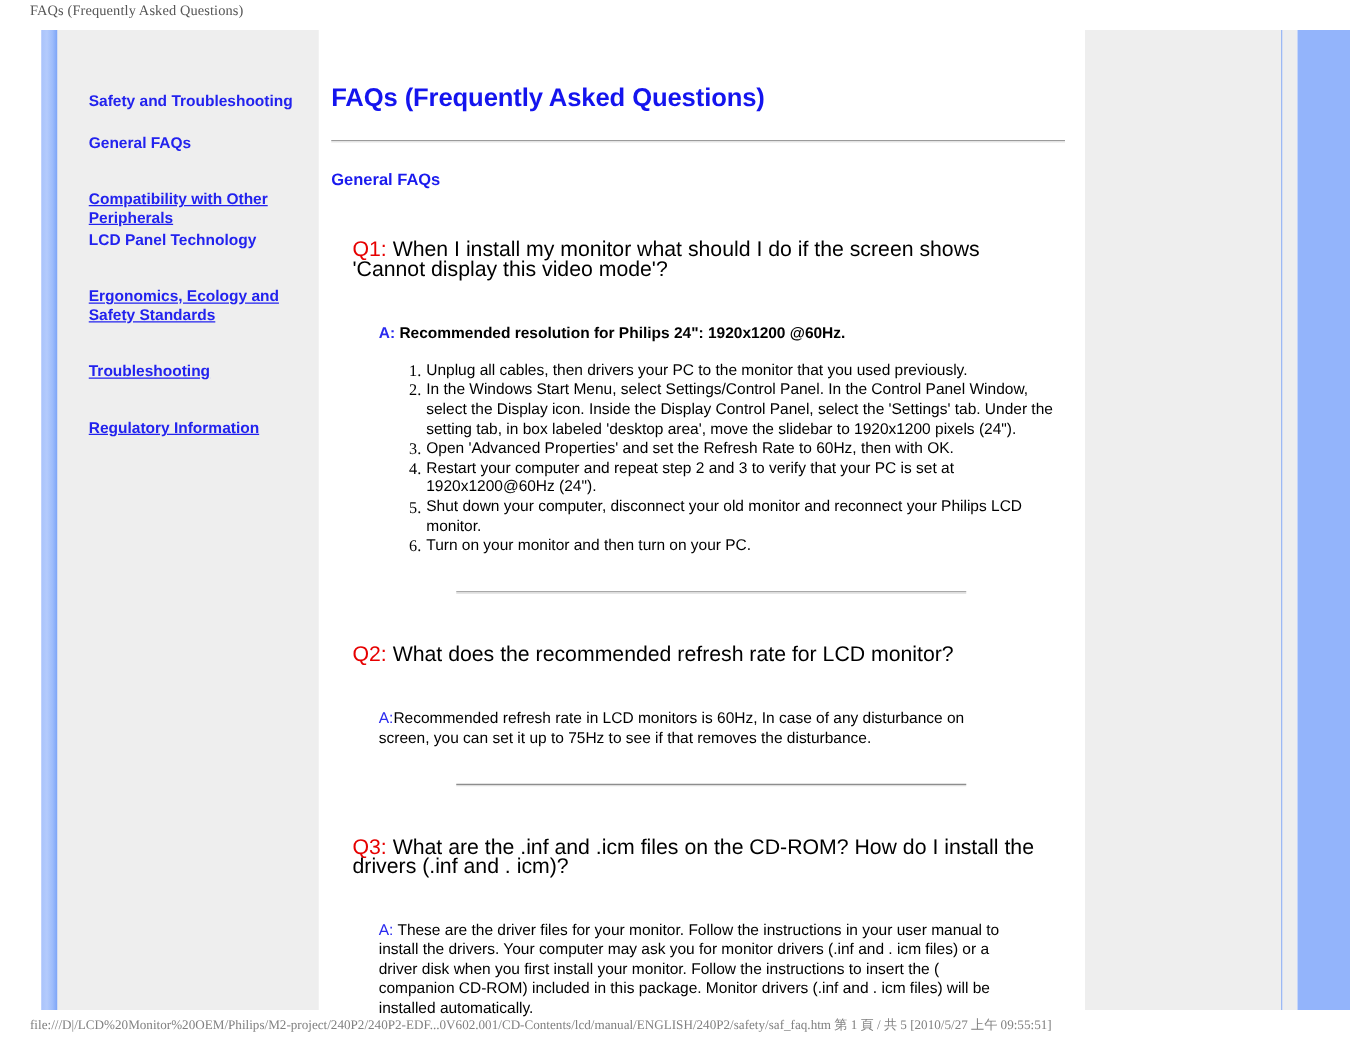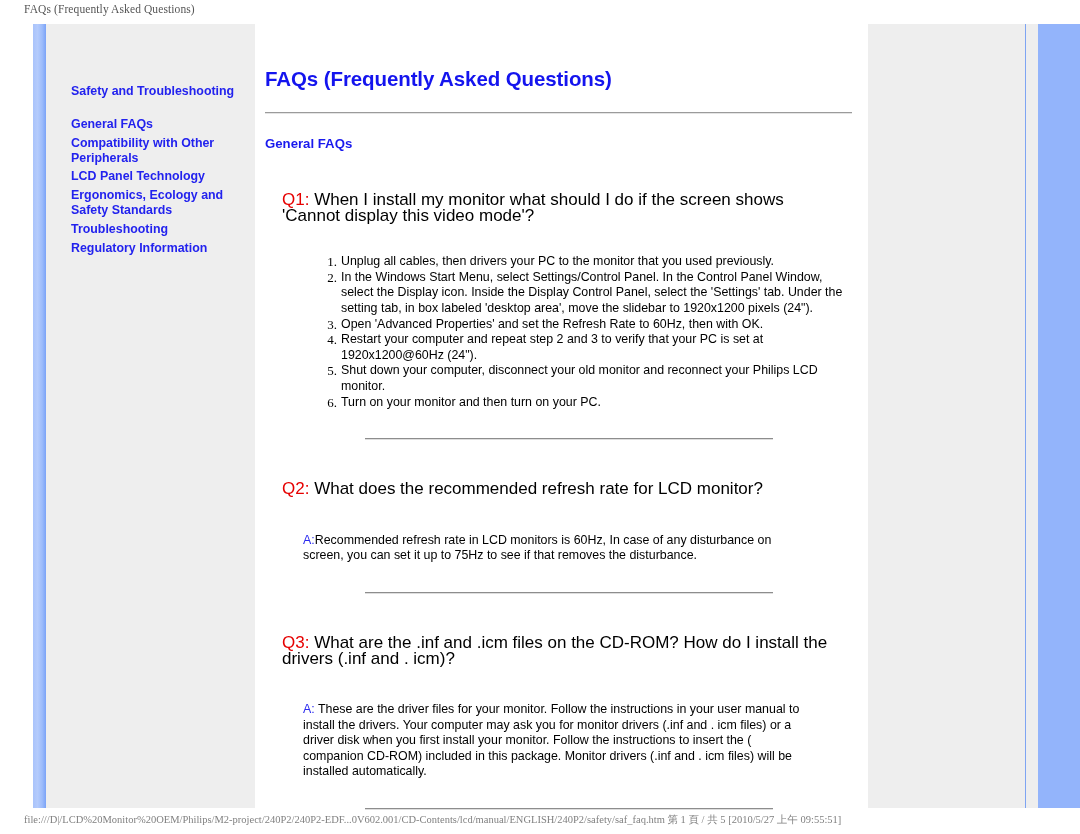--- a/index.html
+++ b/index.html
@@ -100,34 +100,34 @@
     position: absolute;
     left: 46px;
     top: 0px;
     width: 204px;
     height: 784px;
     background: #eeeeee;
   }
   .nav {
     position: absolute;
     left: 25px;
-    top: 60px;
+    top: 50px;
     width: 175px;
   }
   .nav-item {
     display: block;
     color: #2222ee;
     font-weight: bold;
     font-size: 12.4px;
     line-height: 15px;
     text-decoration: none;
     cursor: pointer;
   }
   .nav-gap-lg { margin-top: 18px; }
-  .nav-gap-md { margin-top: 4px; }
+  .nav-gap-md { margin-top: 30px; text-decoration: underline; }
   .nav-gap-sm { margin-top: 3px; }
 
   
   .content {
     position: absolute;
     left: 255px;
     top: 0px;
     width: 613px;
     height: 784px;
     background: #ffffff;
@@ -259,20 +259,21 @@
     <div class="content-inner">
 
       <h1 class="page-title">FAQs (Frequently Asked Questions)</h1>
 
       <div class="rule-full"></div>
 
       <h2 class="section-title">General FAQs</h2>
 
       <p class="q"><span class="q-tag">Q1:</span><span> When I install my monitor what should I do if the screen shows 'Cannot display this video mode'?</span></p>
 
+      <p class="a-block bold"><span class="a-tag">A:</span><span> Recommended resolution for Philips 24": 1920x1200 @60Hz.</span></p>
 
       <ol class="steps">
         <li>Unplug all cables, then drivers your PC to the monitor that you used previously.</li>
         <li>In the Windows Start Menu, select Settings/Control Panel. In the Control Panel Window, select the Display icon. Inside the Display Control Panel, select the 'Settings' tab. Under the setting tab, in box labeled 'desktop area', move the slidebar to 1920x1200 pixels (24").</li>
         <li>Open 'Advanced Properties' and set the Refresh Rate to 60Hz, then with OK.</li>
         <li>Restart your computer and repeat step 2 and 3 to verify that your PC is set at 1920x1200@60Hz (24").</li>
         <li>Shut down your computer, disconnect your old monitor and reconnect your Philips LCD monitor.</li>
         <li>Turn on your monitor and then turn on your PC.</li>
       </ol>
 

